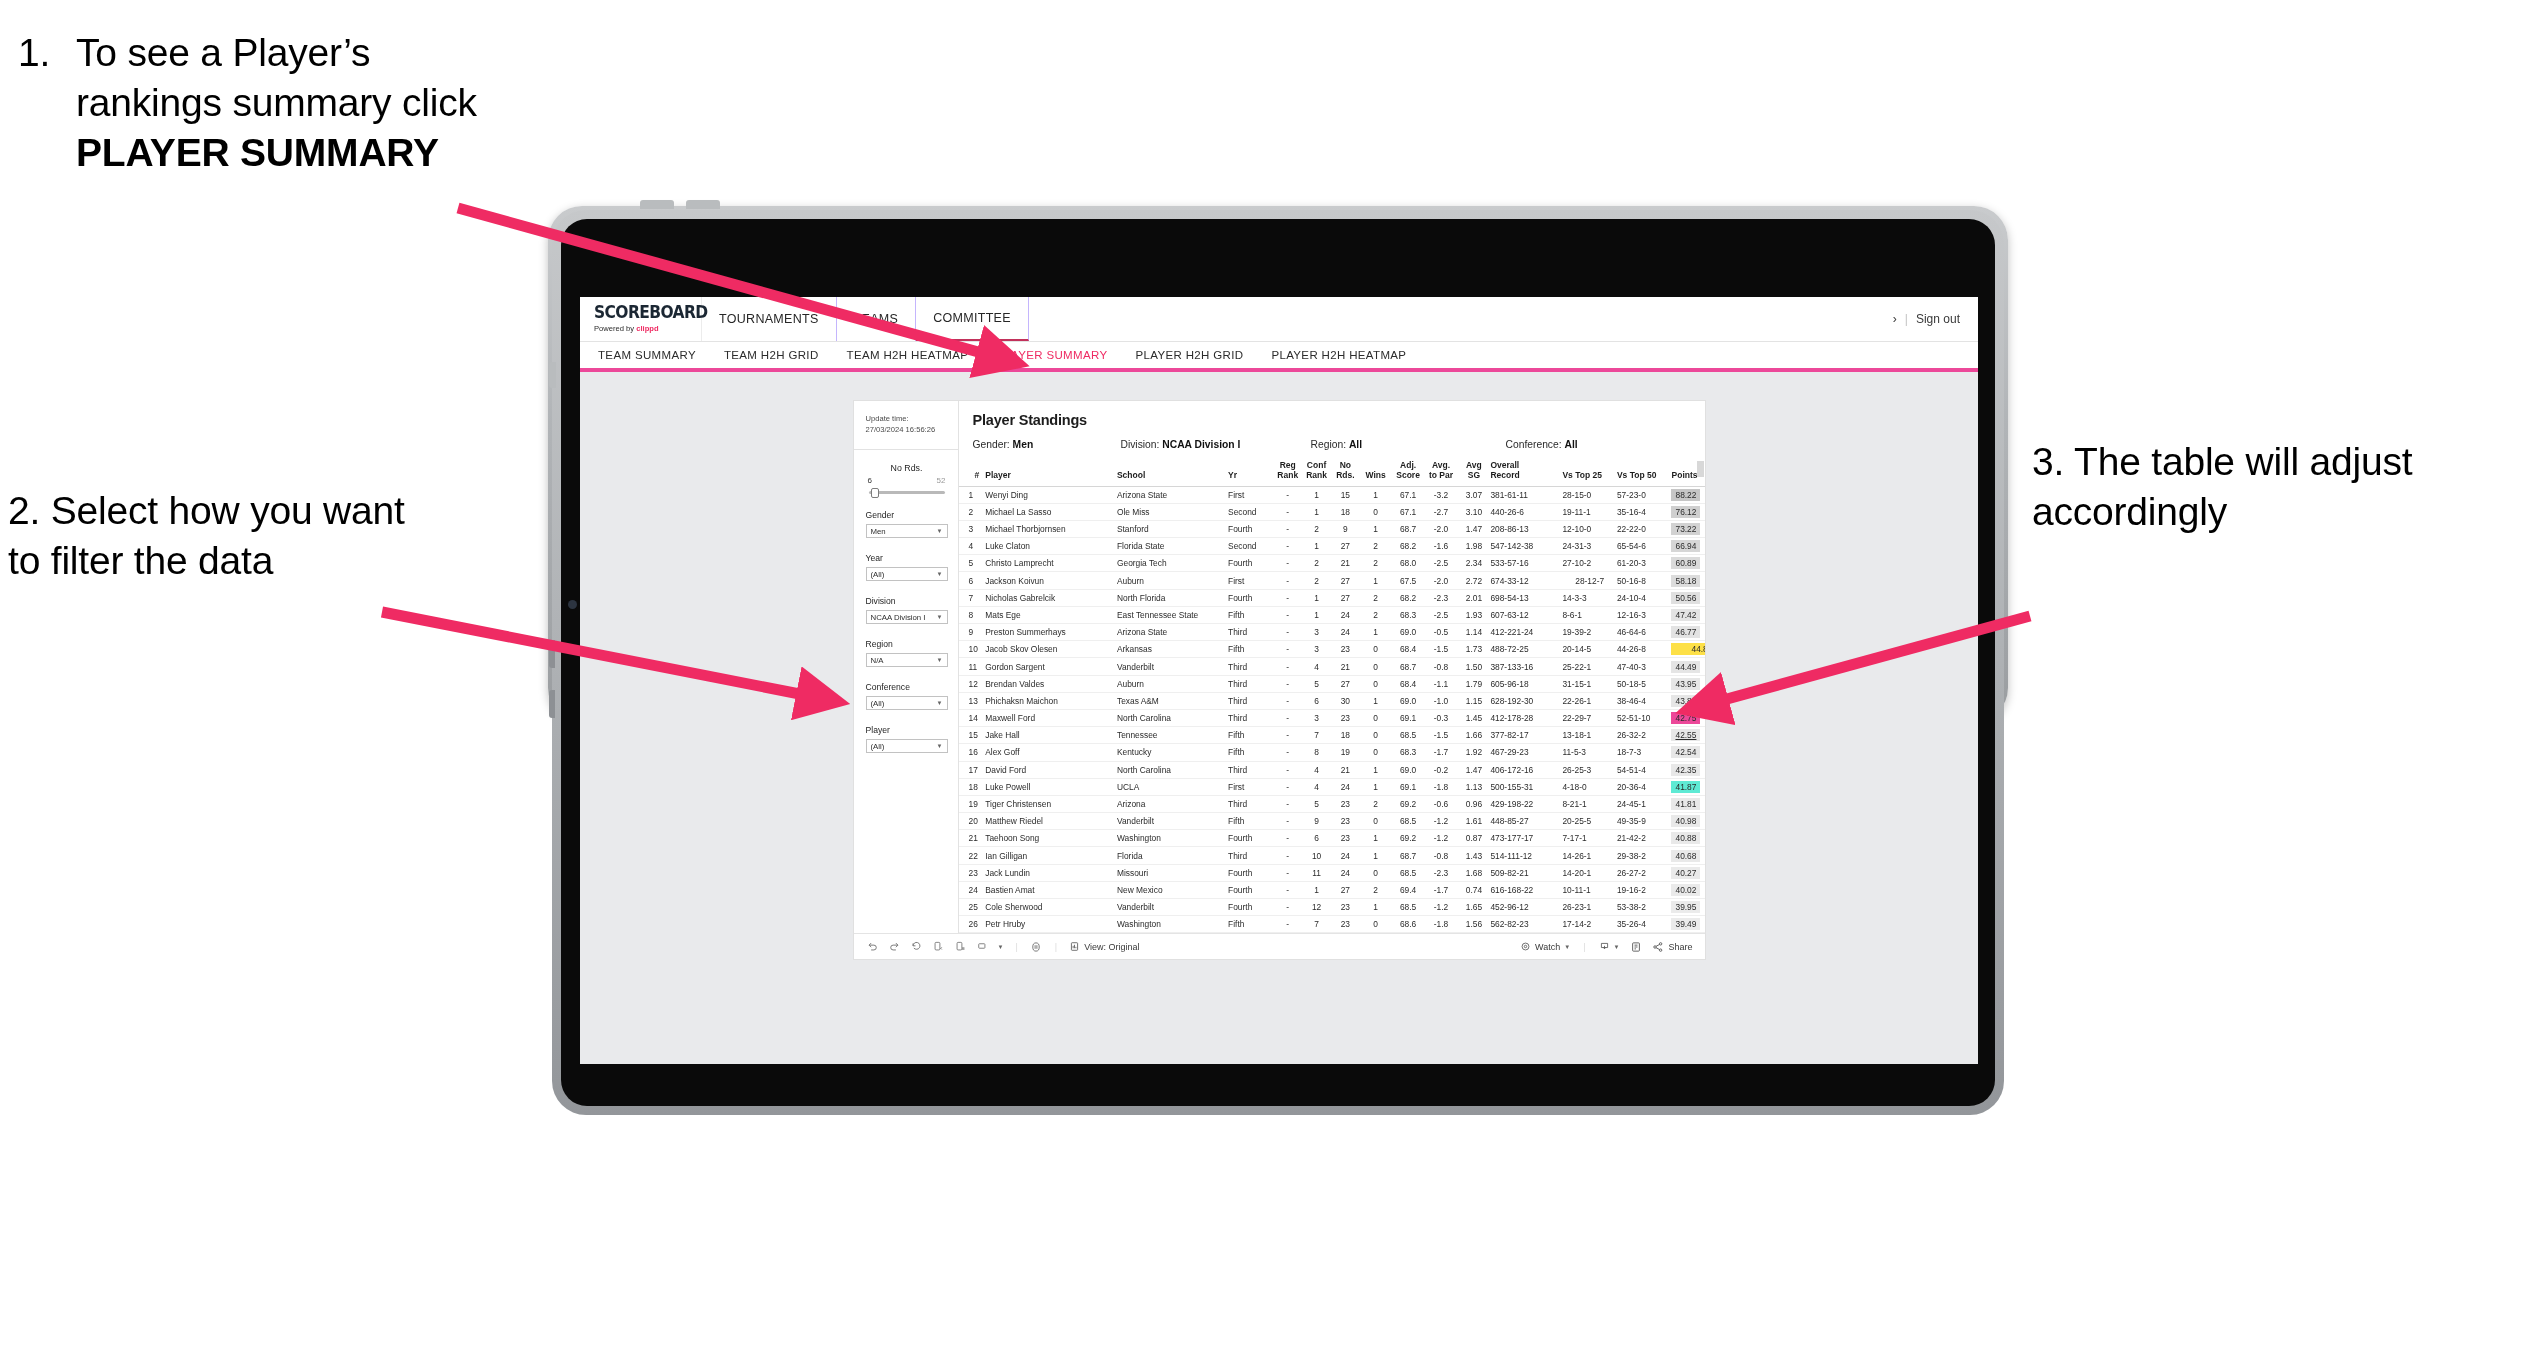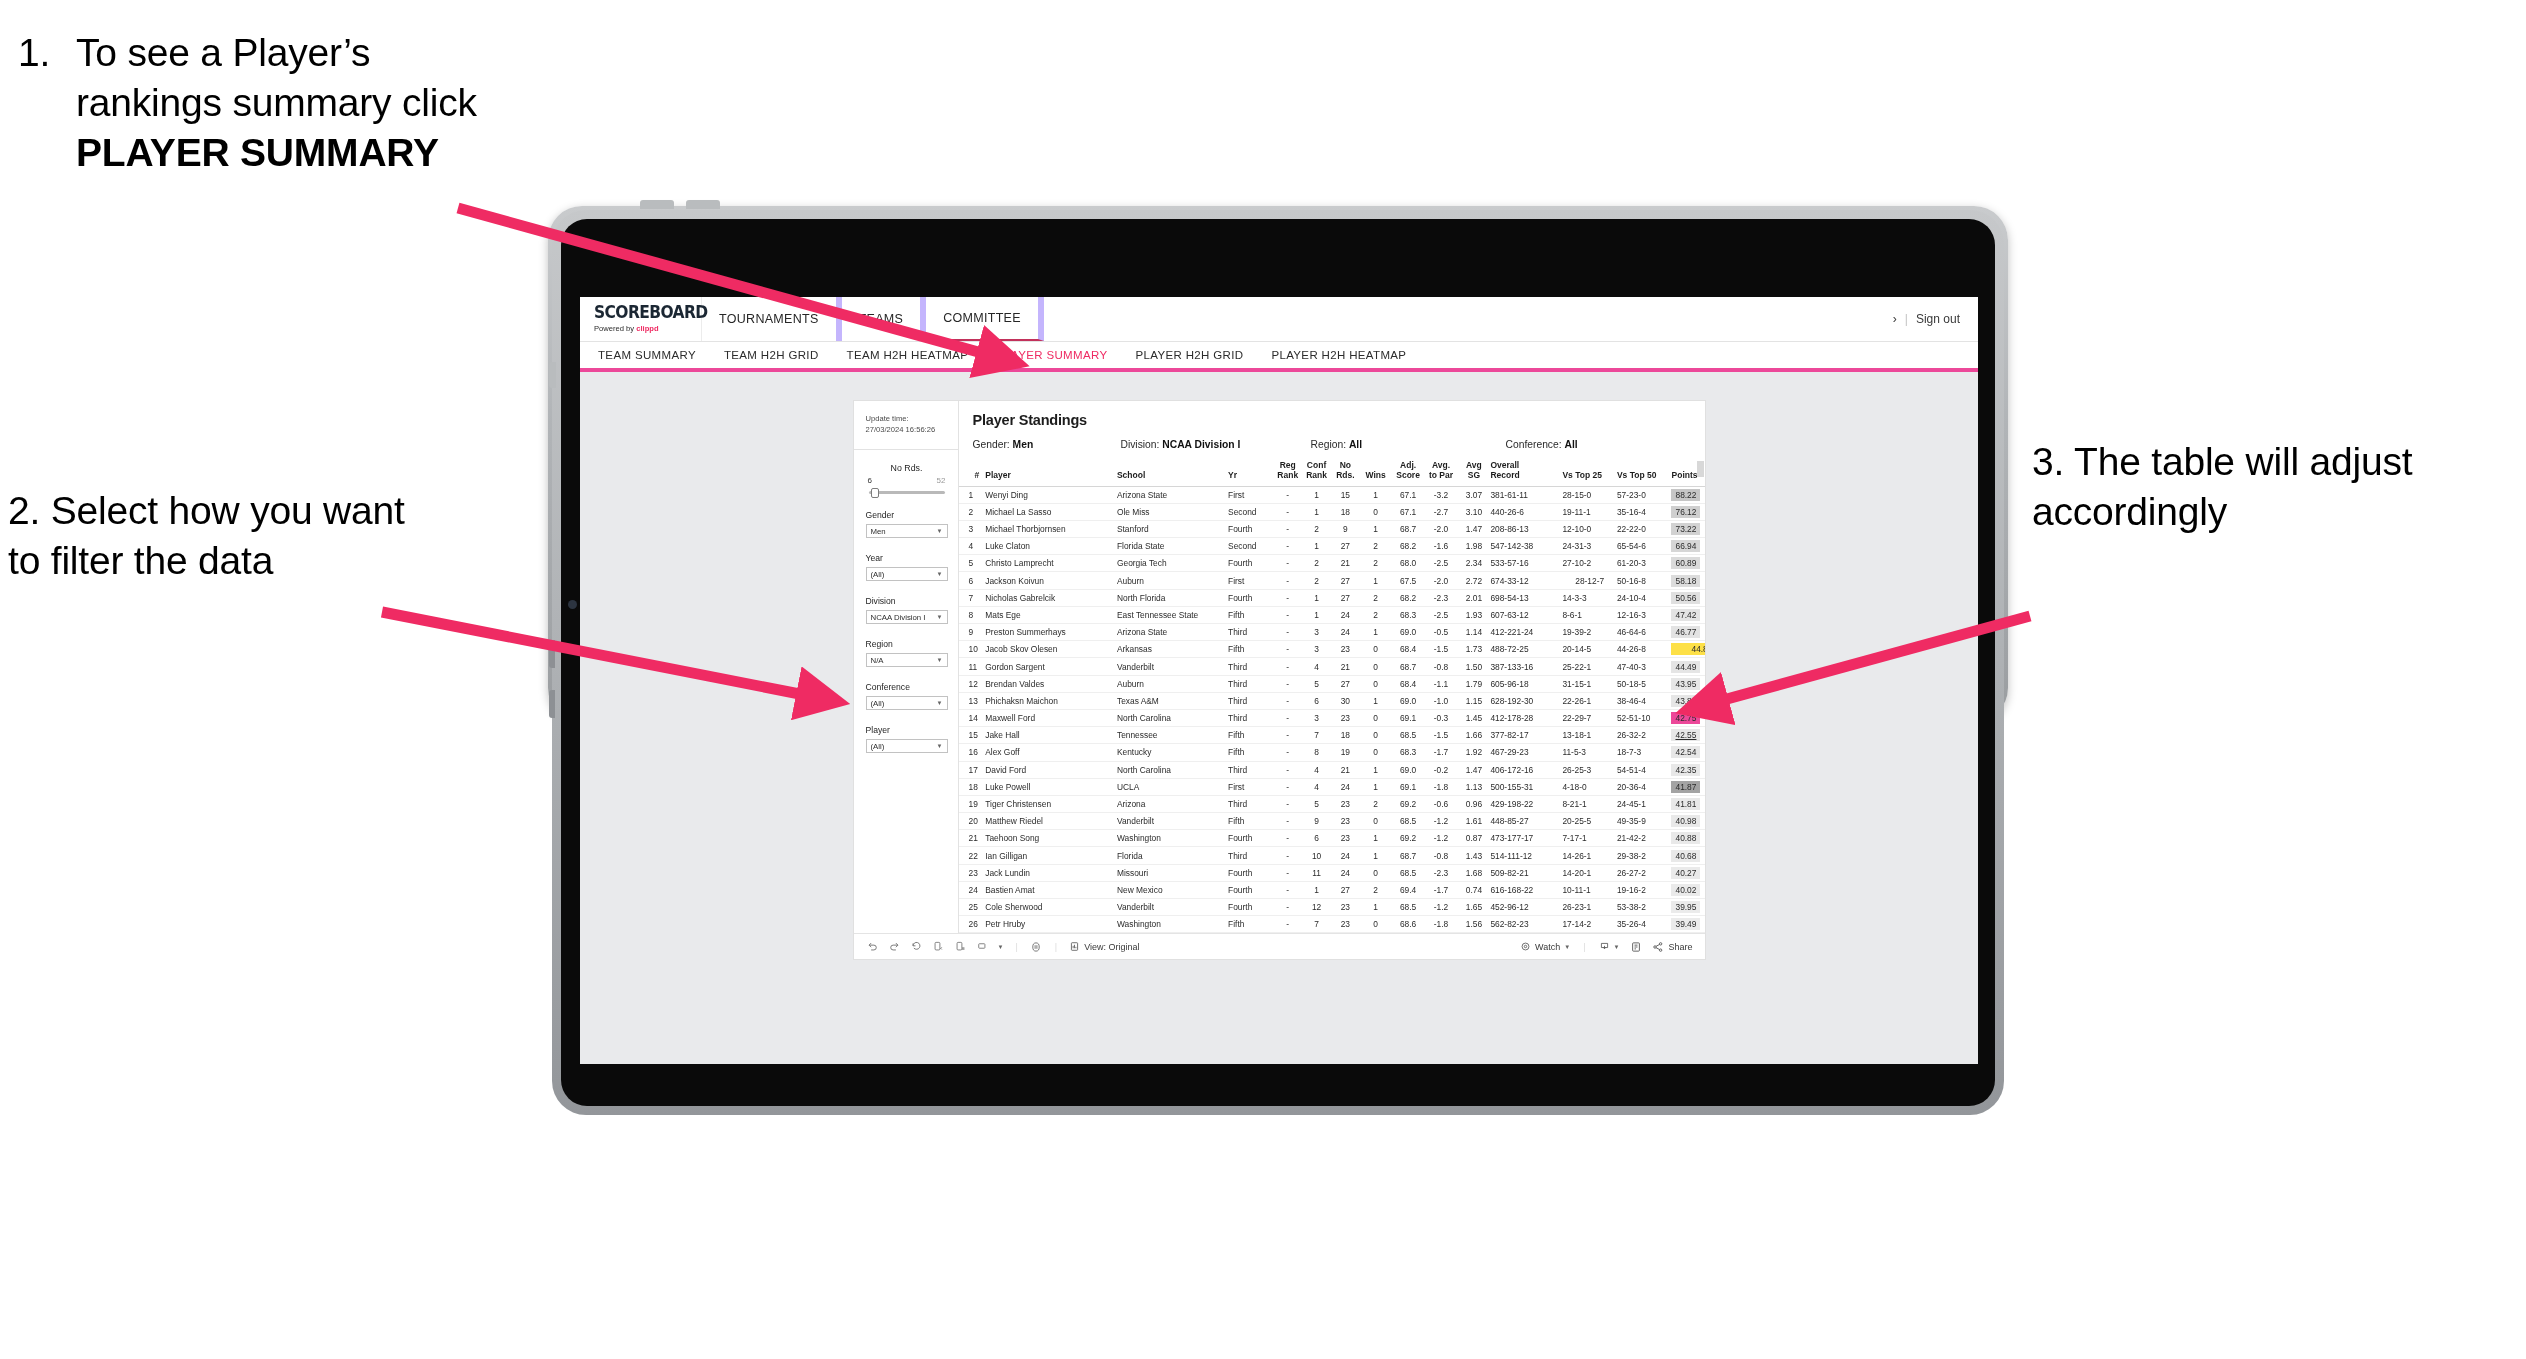--- a/index.html
+++ b/index.html
@@ -76,21 +76,21 @@
     transform: scaleY(1.18); transform-origin: left center;
   }
   .logo-sub {
     font-size: 7.6px; color: #2b2b2b; margin-top: 4px; white-space: nowrap;
   }
   .logo-sub .brand { color: #ef2b63; font-weight: bold; }
   .hnav { display: flex; align-items: stretch; }
   .hnav-item {
     display: flex; align-items: center; padding: 0 17px;
     font-size: 12.5px; color: #262626; letter-spacing: .3px;
-    border-right: 6px solid #c4b5fd; cursor: pointer; white-space: nowrap;
+    border-right: 1px solid #c4b5fd; cursor: pointer; white-space: nowrap;
   }
   .hnav-item.active { border-bottom: 2px solid #c2315b; }
   .header-right {
     margin-left: auto; display: flex; align-items: center;
     padding-right: 18px; gap: 8px; font-size: 12px; color: #3a3a3a;
   }
   .header-right .divider { color: #c4c4c4; }
   .signout { cursor: pointer; }
 
   
@@ -650,21 +650,21 @@
                       <td class="c-num">-</td>
                       <td class="c-num">4</td>
                       <td class="c-num">24</td>
                       <td class="c-num-w">1</td>
                       <td class="c-sc">69.1</td>
                       <td class="c-sc">-1.8</td>
                       <td class="c-sc">1.13</td>
                       <td class="c-rec" style="text-align: left;">500-155-31</td>
                       <td class="c-t25" style="text-align: left;">4-18-0</td>
                       <td class="c-t50" style="text-align: left;">20-36-4</td>
-                      <td class="c-pts"><span class="pts-cell" style="background: #a3a3a3;">41.87</span></td>
+                      <td class="c-pts"><span class="pts-cell" style="background: #5eead4;">41.87</span></td>
                     </tr>
                     <tr>
                       <td class="c-rank">19</td>
                       <td class="c-name" style="text-align: left;">Tiger Christensen</td>
                       <td class="c-school" style="text-align: left;">Arizona</td>
                       <td class="c-yr" style="text-align: left;">Third</td>
                       <td class="c-num">-</td>
                       <td class="c-num">5</td>
                       <td class="c-num">23</td>
                       <td class="c-num-w">2</td>

